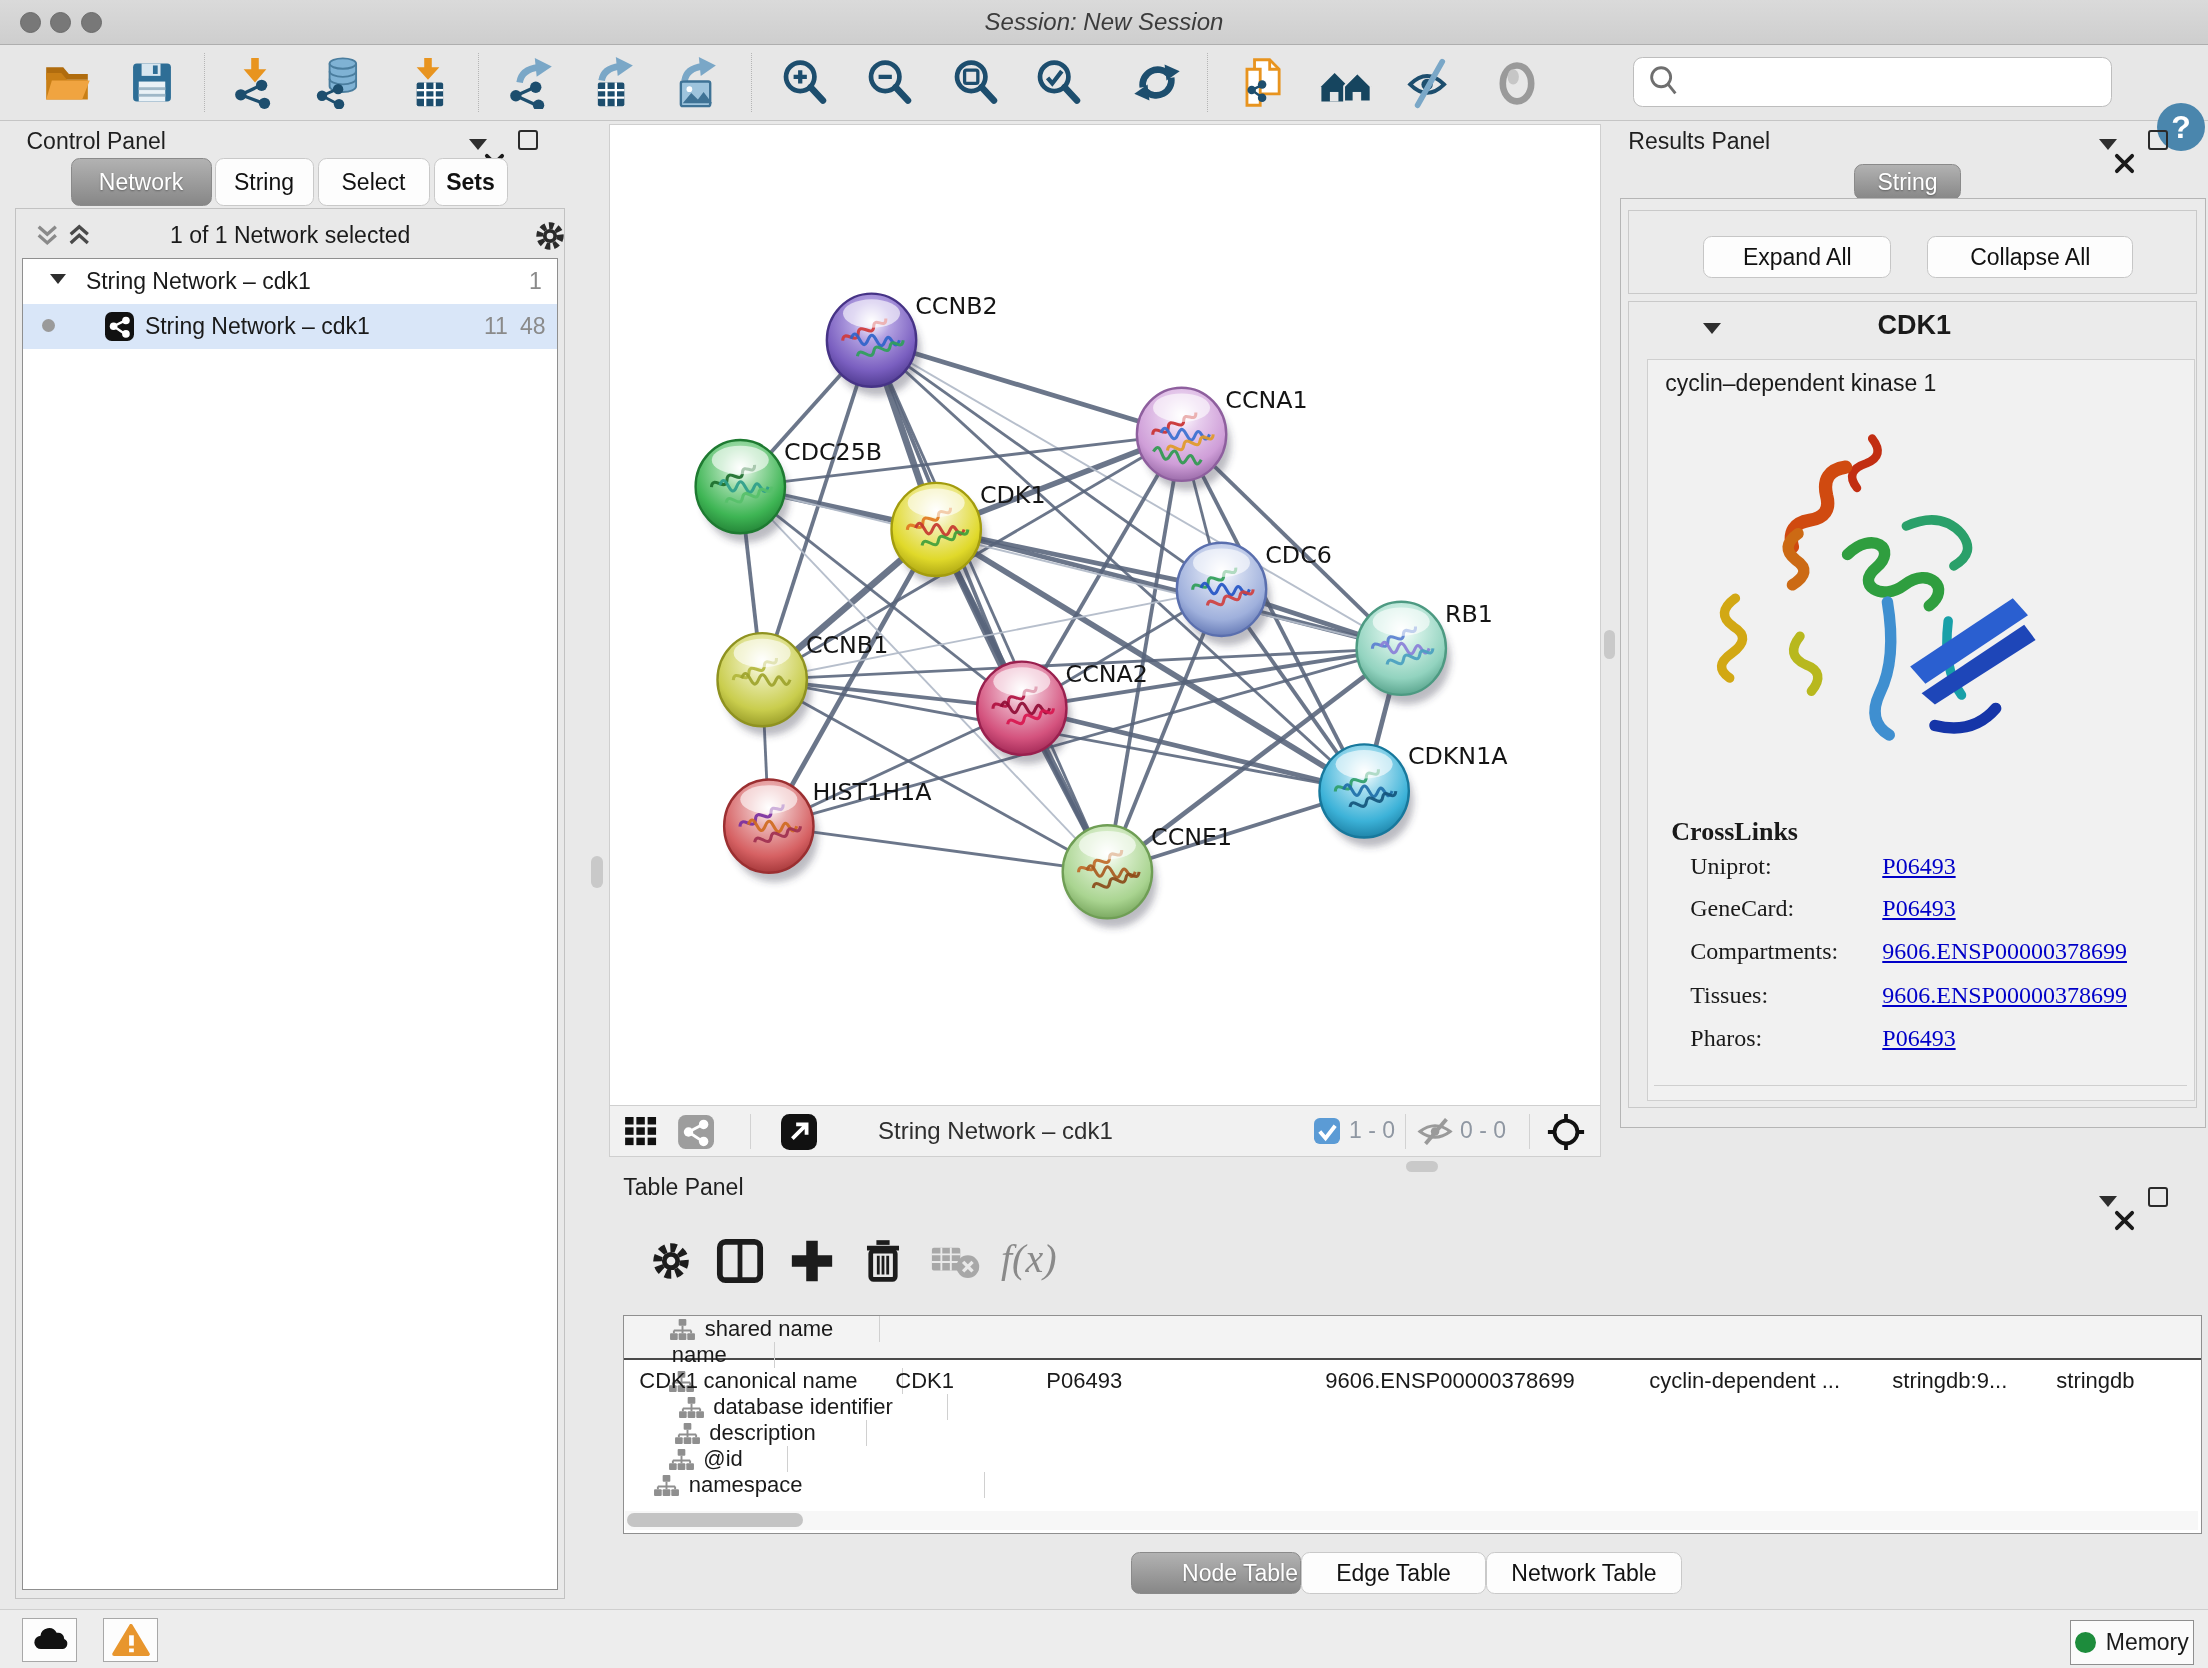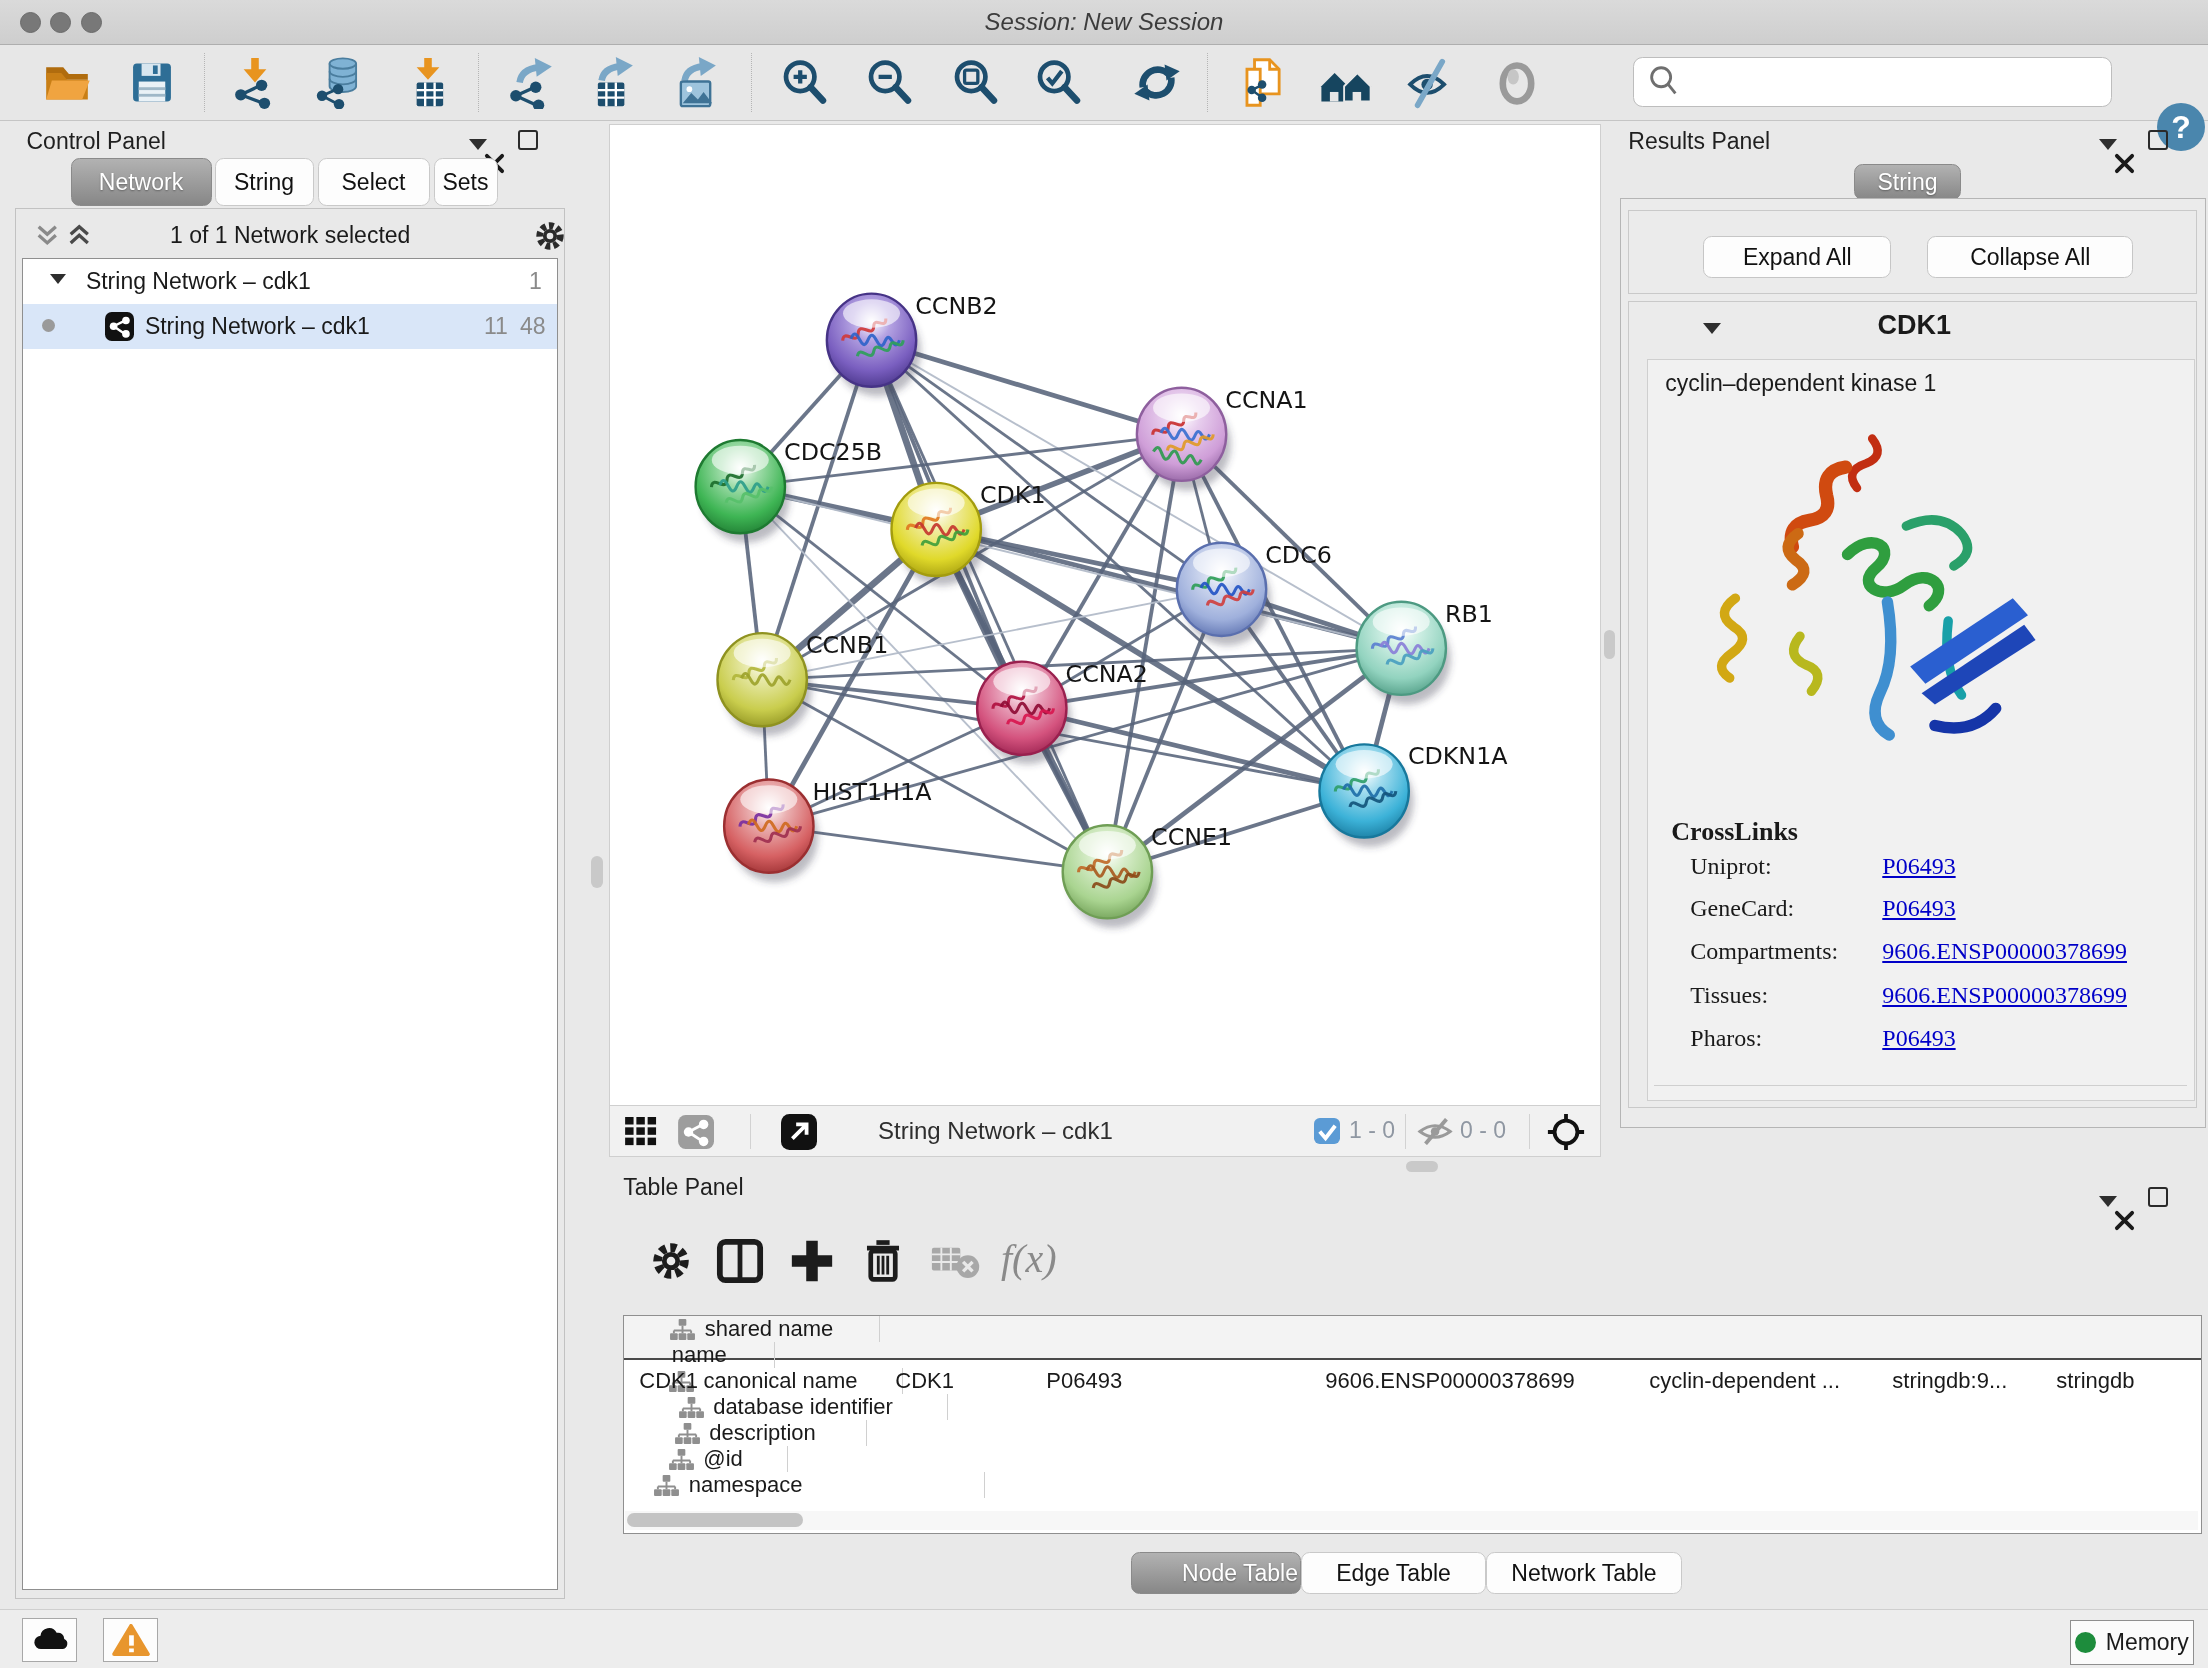--- a/index.html
+++ b/index.html
@@ -275,21 +275,21 @@
     <div class="ph-controls" style="left:459px;width:95px;">
       <span class="tri-down"></span>
       <span class="maxbox" style="margin-left:27px;"></span>
       <svg width="21" height="21" style="margin-left:15px;" viewBox="0 0 22 22">
           <path d="M3 3l16 16M19 3L3 19" stroke="#1a1a1a" stroke-width="4" stroke-linecap="round"></path>
         </svg>
     </div>
     <div class="tab active" style="left:61px;top:34px;width:141px;height:48px;">Network</div>
     <div class="tab" style="left:205px;top:34px;width:99px;height:48px;">String</div>
     <div class="tab" style="left:308px;top:34px;width:112px;height:48px;">Select</div>
-    <div class="tab" style="left:424px;top:34px;width:64px;height:48px;">Sets</div>
+    <div class="tab" style="left:424px;top:34px;width:74px;height:48px;font-weight:bold;">Sets</div>
 
     <div class="cp-outer">
       <svg class="abs" style="left:17px;top:13.3px;" width="28.5" height="28.5" viewBox="0 0 30 30">
           <g fill="none" stroke="#8a8a8a" stroke-width="3.5">
             <path d="M6 5l9 8 9-8M6 14l9 8 9-8"></path>
           </g>
         </svg>
       <svg class="abs" style="left:49px;top:13.3px;" width="28.5" height="28.5" viewBox="0 0 30 30">
           <g fill="none" stroke="#4a4a4a" stroke-width="3.5">
             <path d="M6 13l9-8 9 8M6 22l9-8 9 8"></path>

